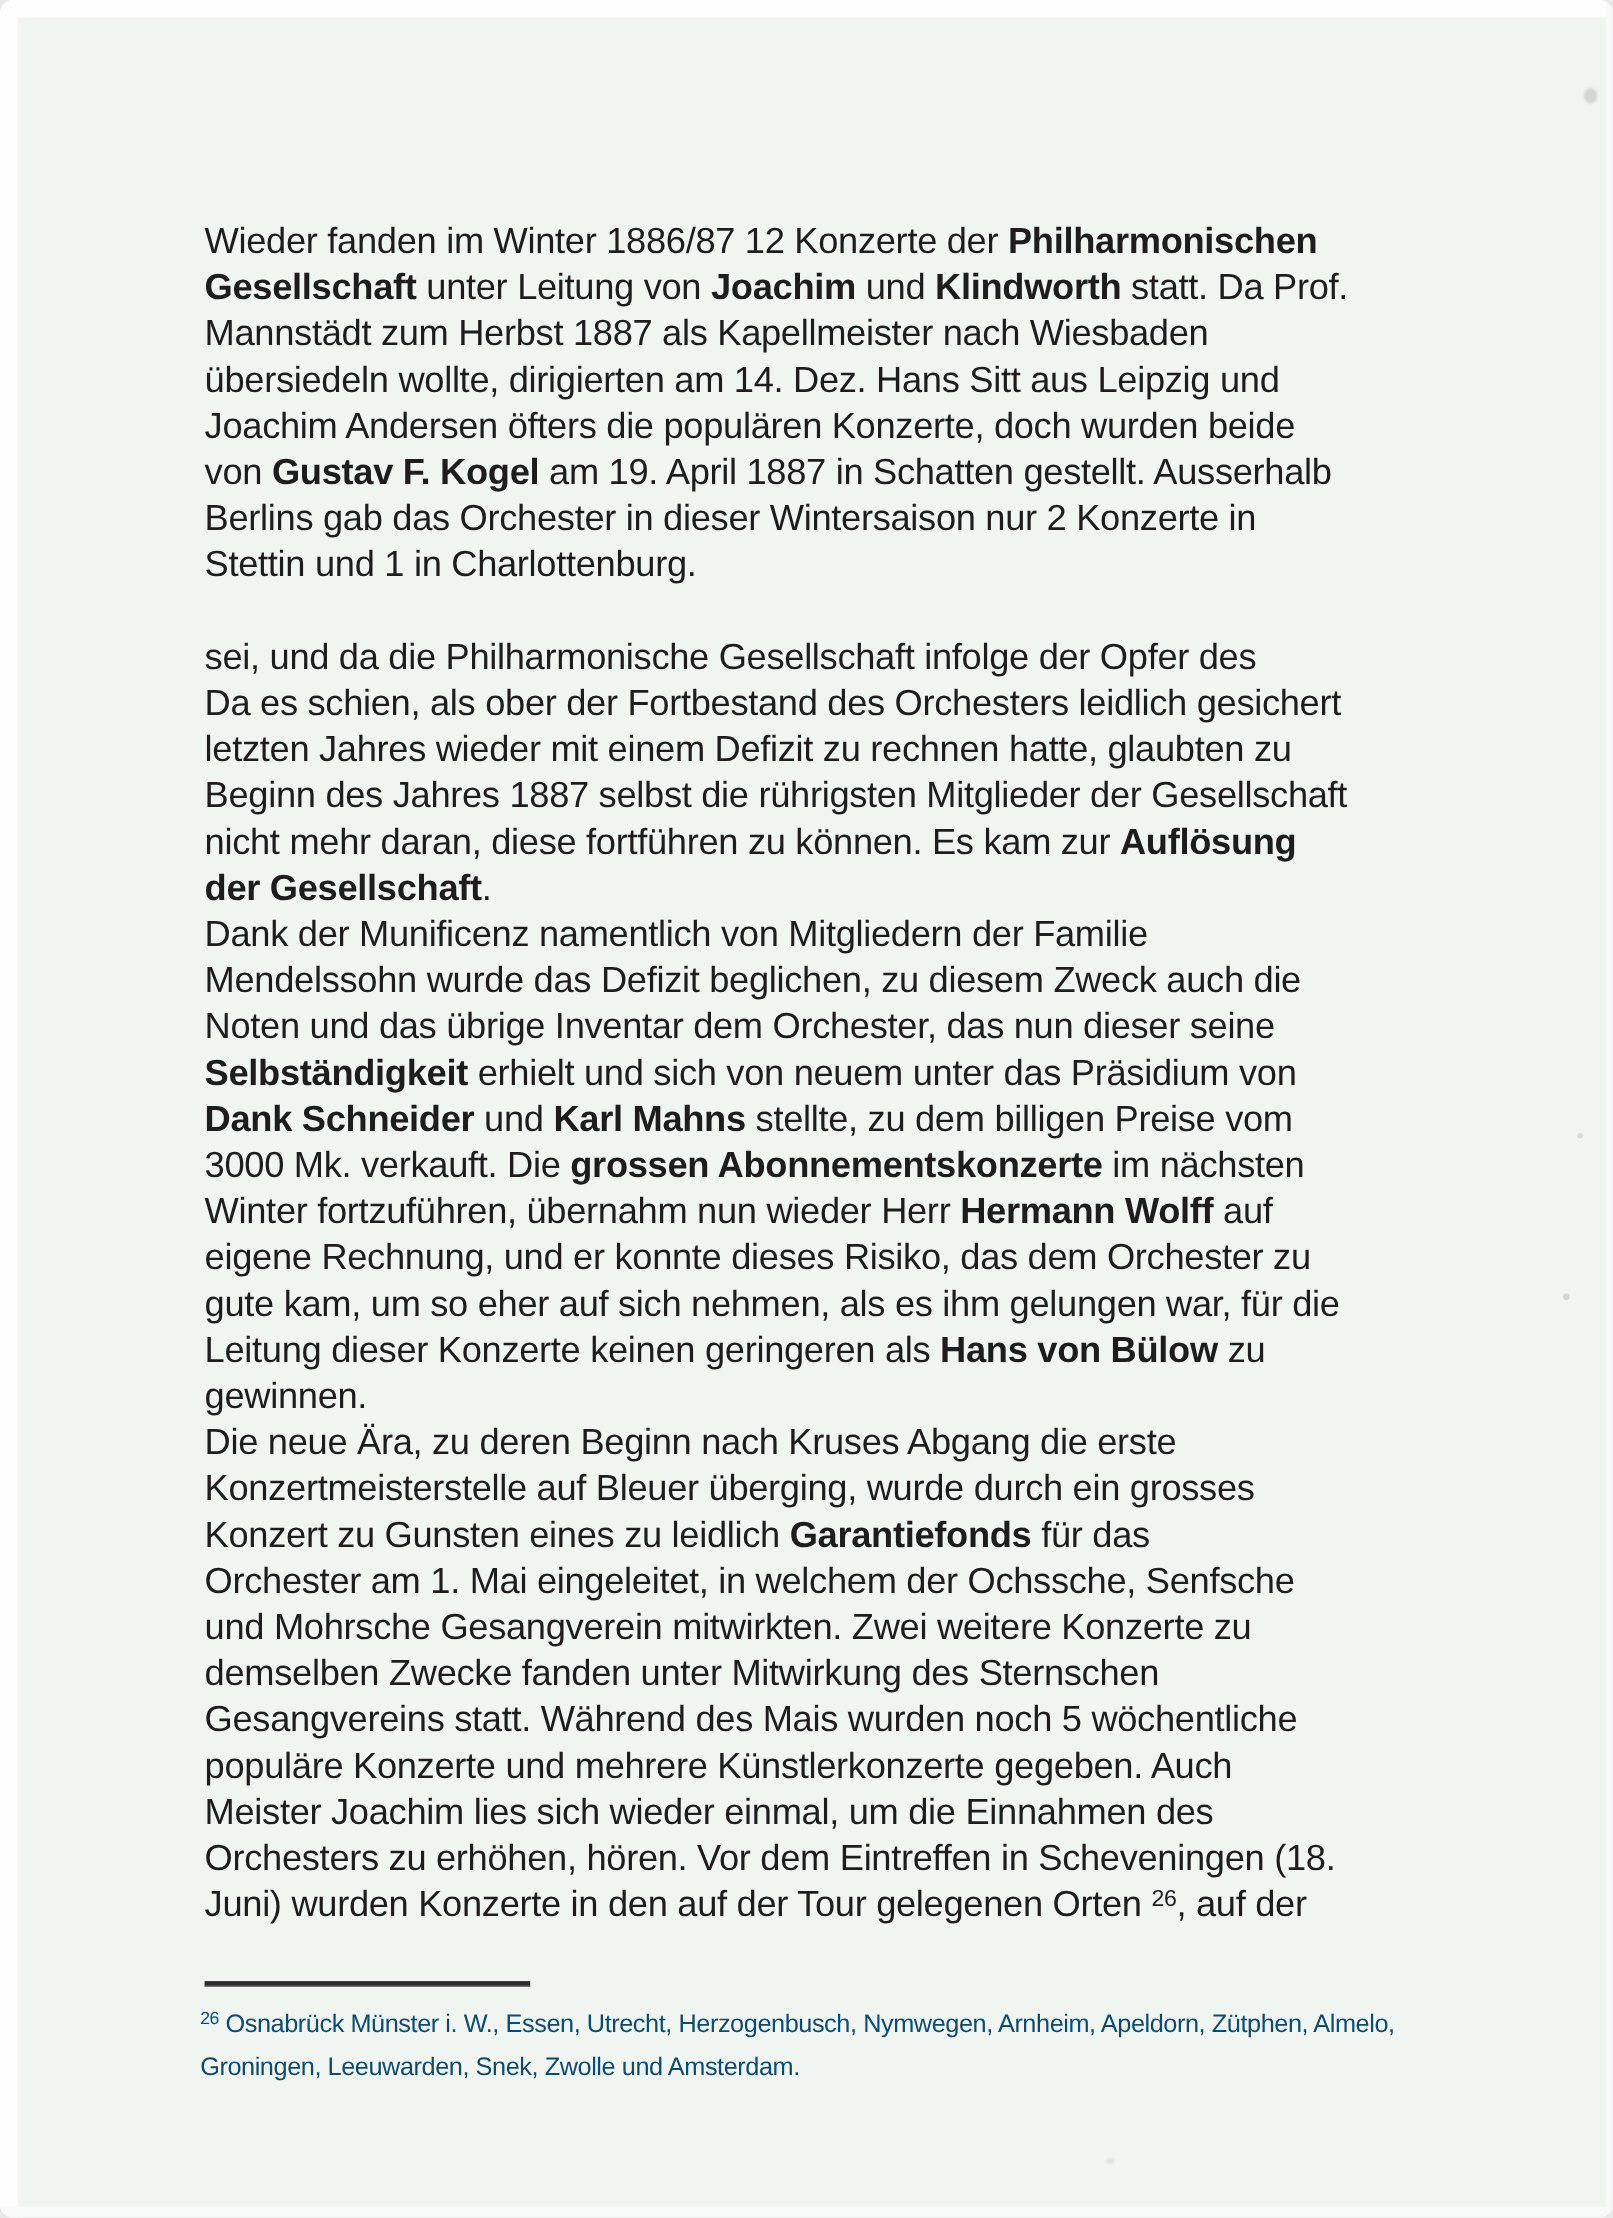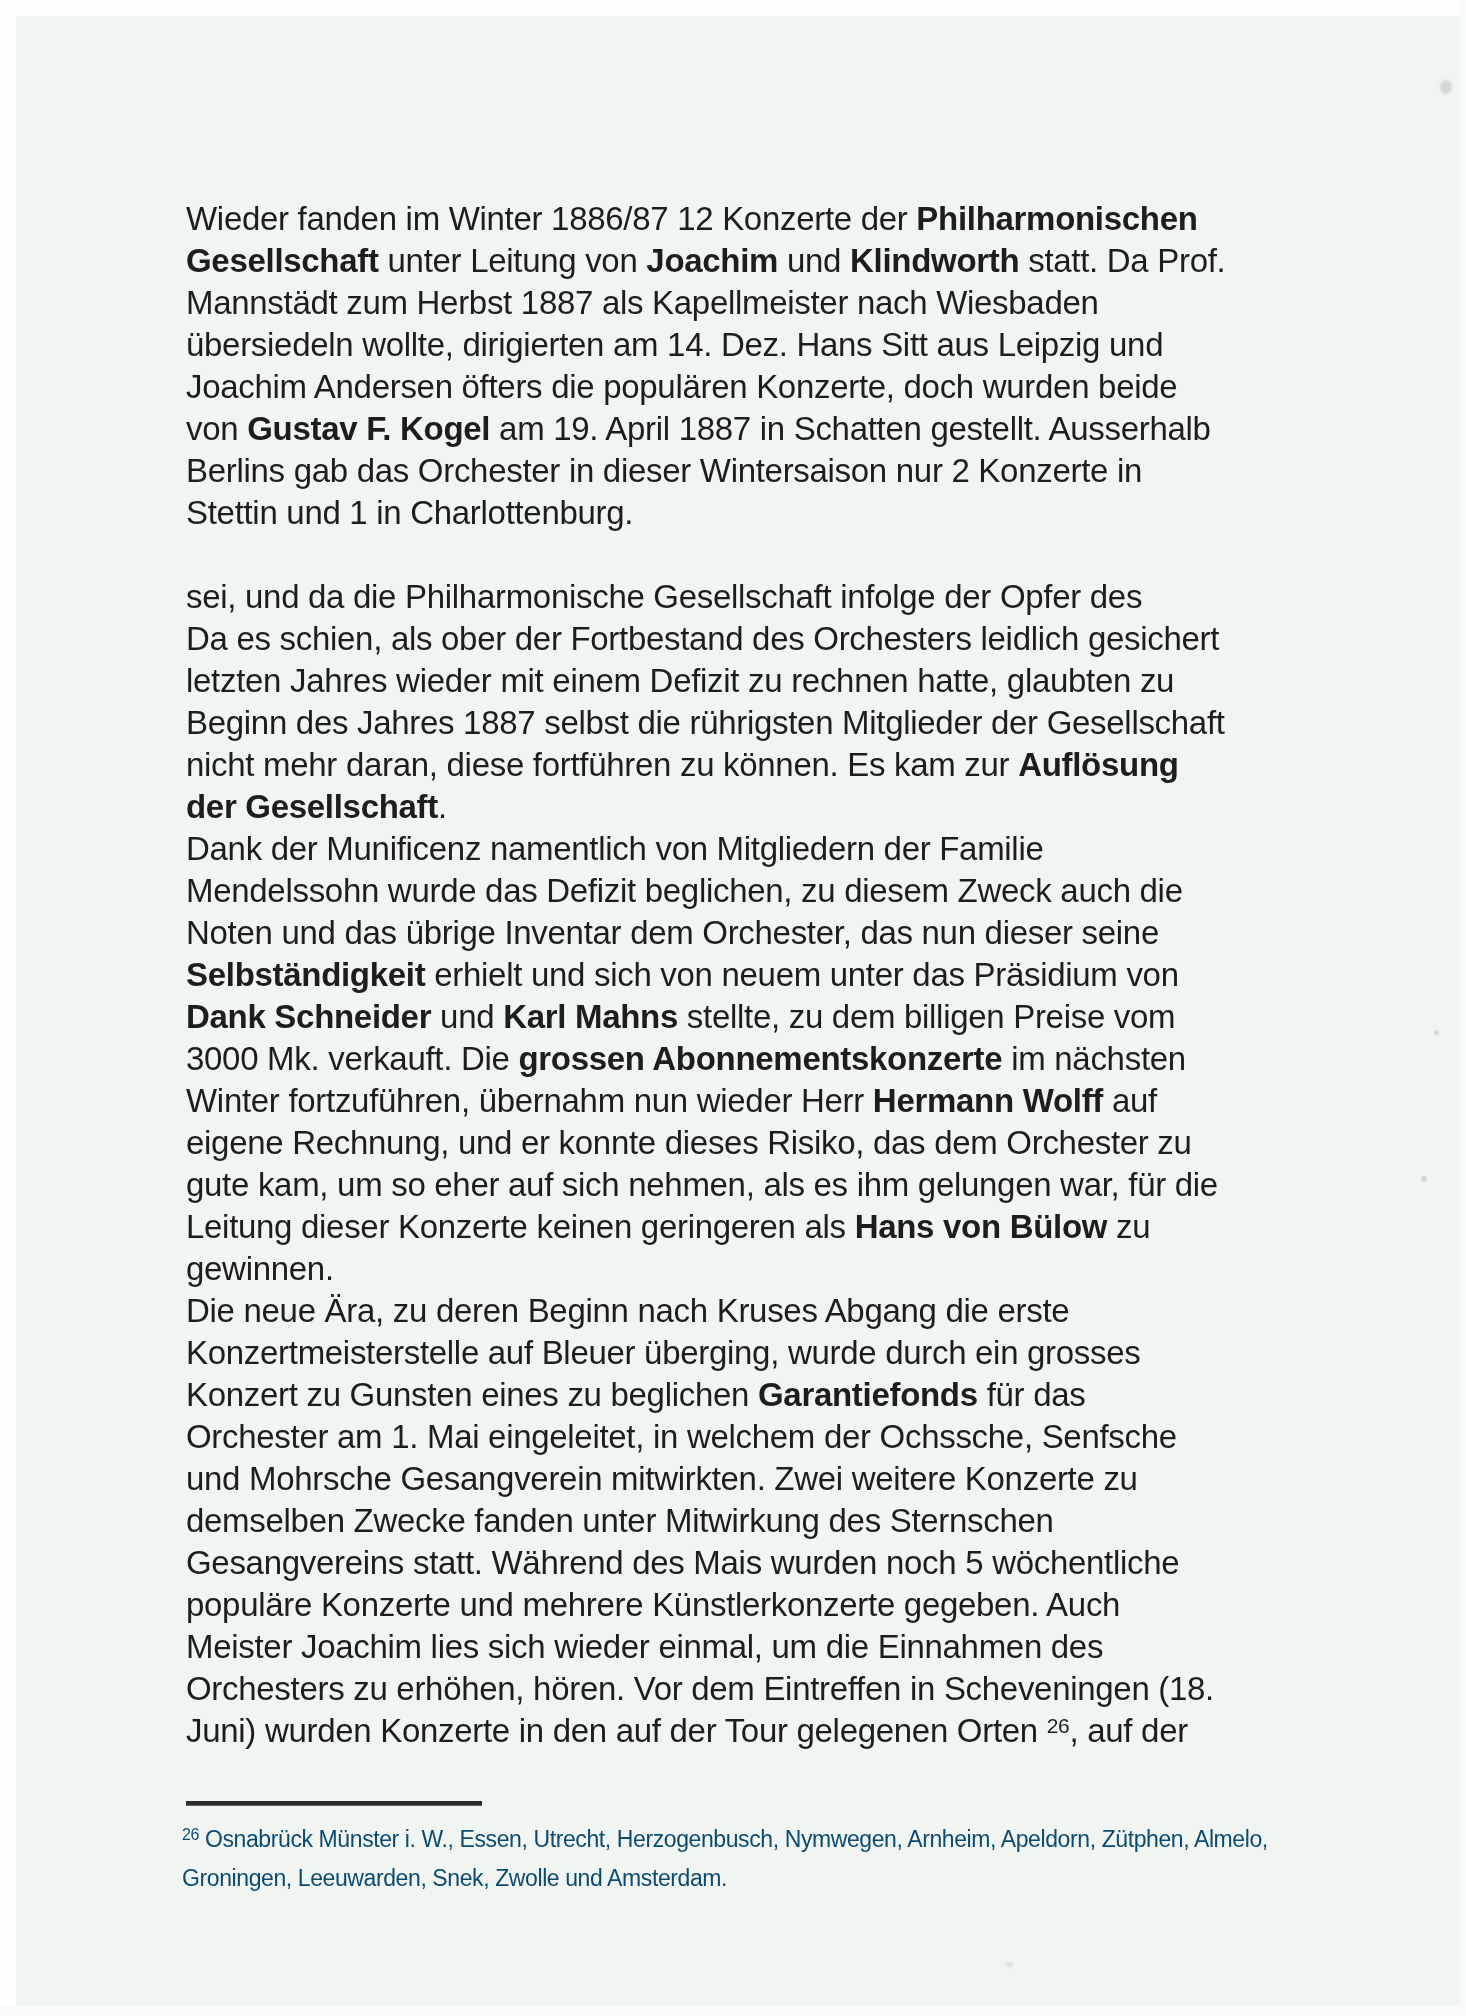--- a/index.html
+++ b/index.html
@@ -3,20 +3,21 @@
 <meta charset="utf-8">
 <style>
   html,body{margin:0;padding:0;background:#e8e8e8;}
   .page{
     position:relative;
     width:1466px;height:2016px;
     background:#f1f5f2;
     font-family:"Liberation Sans", sans-serif;
     color:#1d1d1d;
     overflow:hidden;
+    border-radius:12px;
   }
   .edge{position:absolute;background:#fdfefd;}
   .edge-top{top:0;left:0;right:0;height:16px;}
   .edge-left{top:0;left:0;bottom:0;width:16px;}
   .edge-right{top:0;right:0;bottom:0;width:6px;background:#f7faf8;}
   .edge-bottom{bottom:0;left:0;right:0;height:10px;background:#f7faf8;}
   .textblock{
     position:absolute;left:186px;top:198px;width:1140px;
     font-size:33px;line-height:42px;letter-spacing:-0.3px;
   }
@@ -78,21 +79,21 @@
         <div class="line"><span>3000 Mk. verkauft. Die </span><b>grossen Abonnementskonzerte</b><span> im nächsten</span></div>
         <div class="line"><span>Winter fortzuführen, übernahm nun wieder Herr </span><b>Hermann Wolff</b><span> auf</span></div>
         <div class="line"><span>eigene Rechnung, und er konnte dieses Risiko, das dem Orchester zu</span></div>
         <div class="line"><span>gute kam, um so eher auf sich nehmen, als es ihm gelungen war, für die</span></div>
         <div class="line"><span>Leitung dieser Konzerte keinen geringeren als </span><b>Hans von Bülow</b><span> zu</span></div>
         <div class="line"><span>gewinnen.</span></div>
       </div>
     <div class="para">
         <div class="line"><span>Die neue Ära, zu deren Beginn nach Kruses Abgang die erste</span></div>
         <div class="line"><span>Konzertmeisterstelle auf Bleuer überging, wurde durch ein grosses</span></div>
-        <div class="line"><span>Konzert zu Gunsten eines zu beglichen </span><b>Garantiefonds</b><span> für das</span></div>
+        <div class="line"><span>Konzert zu Gunsten eines zu leidlich </span><b>Garantiefonds</b><span> für das</span></div>
         <div class="line"><span>Orchester am 1. Mai eingeleitet, in welchem der Ochssche, Senfsche</span></div>
         <div class="line"><span>und Mohrsche Gesangverein mitwirkten. Zwei weitere Konzerte zu</span></div>
         <div class="line"><span>demselben Zwecke fanden unter Mitwirkung des Sternschen</span></div>
         <div class="line"><span>Gesangvereins statt. Während des Mais wurden noch 5 wöchentliche</span></div>
         <div class="line"><span>populäre Konzerte und mehrere Künstlerkonzerte gegeben. Auch</span></div>
         <div class="line"><span>Meister Joachim lies sich wieder einmal, um die Einnahmen des</span></div>
         <div class="line"><span>Orchesters zu erhöhen, hören. Vor dem Eintreffen in Scheveningen (18.</span></div>
         <div class="line"><span>Juni) wurden Konzerte in den auf der Tour gelegenen Orten </span><sup>26</sup><span>, auf der</span></div>
       </div>
   </div>

